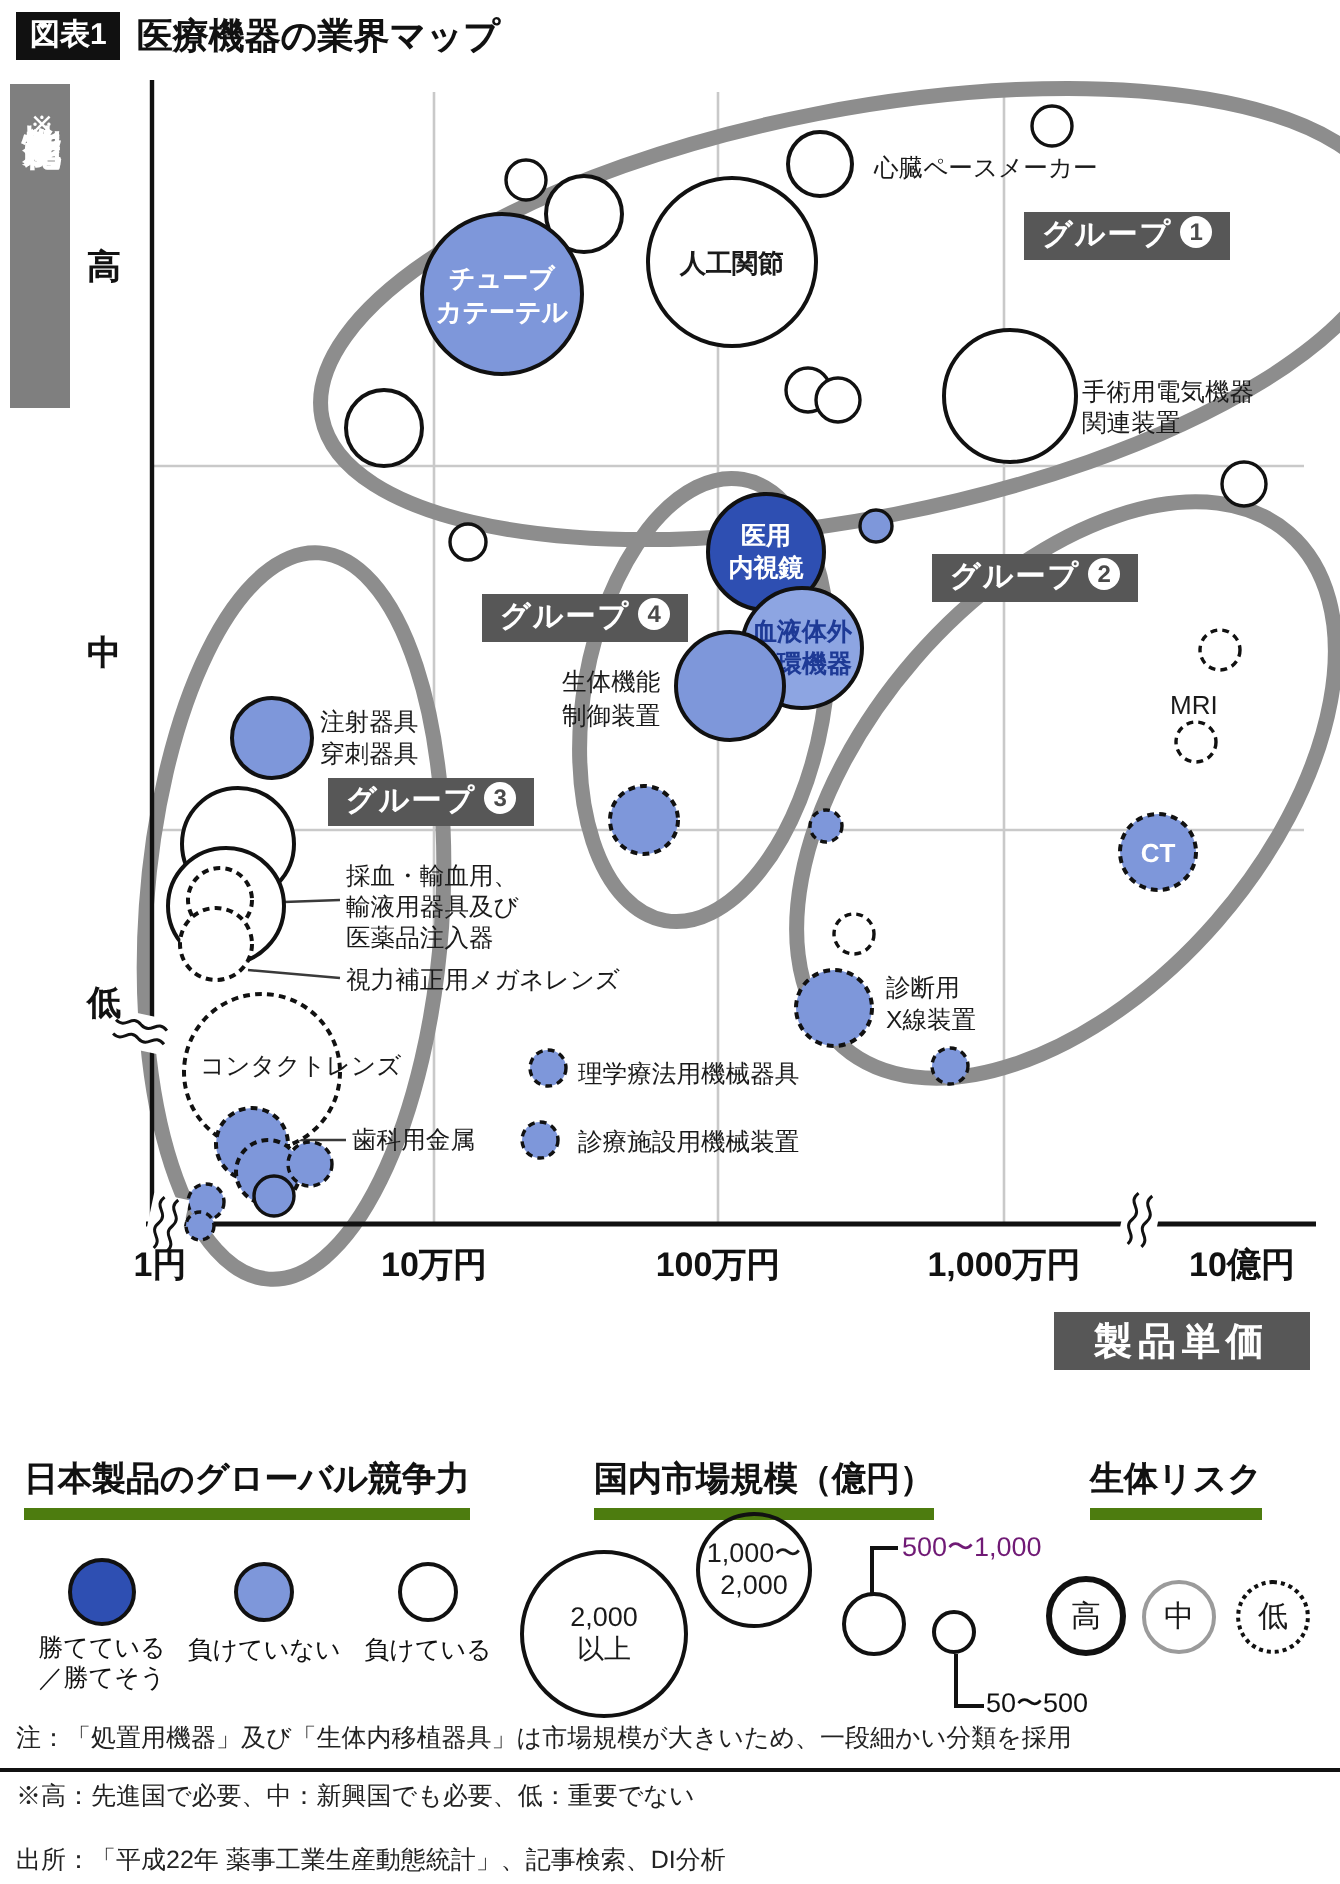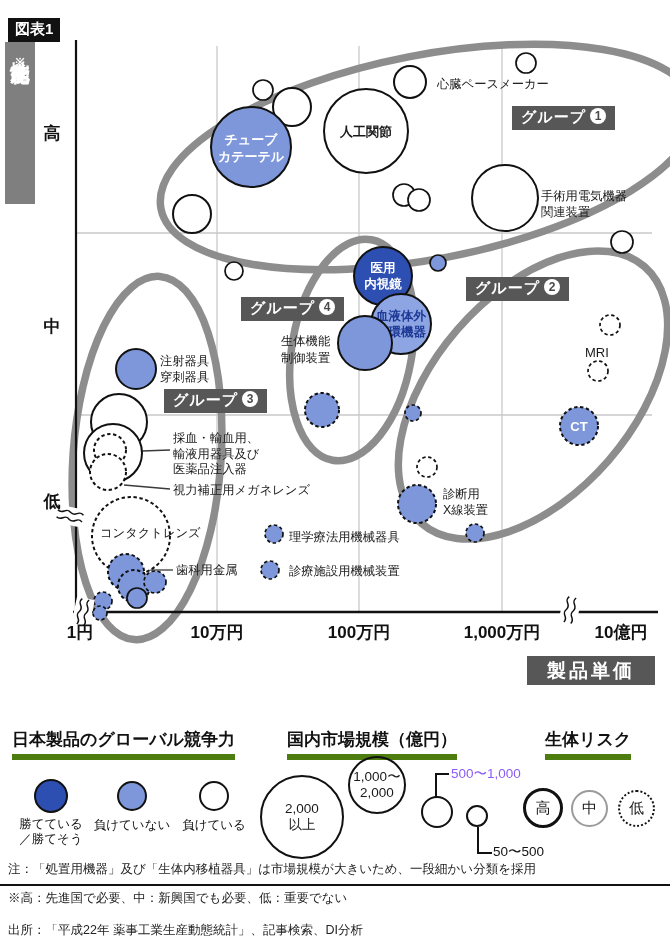--- a/index.html
+++ b/index.html
@@ -1,20 +1,20 @@
 <!DOCTYPE html>
 <html><head>
 <meta charset="utf-8">
 <style>
   html,body{margin:0;padding:0;background:#fff;}
   body{width:670px;height:942px;position:relative;overflow:hidden;
        font-family:"Liberation Sans",sans-serif;color:#1a1a1a;}
   #chart{position:absolute;inset:0;}
   #plot{position:absolute;left:0;top:0;}
-  .hdr{position:absolute;left:8px;top:6px;display:flex;align-items:center;margin-top:12px;}
+  .hdr{position:absolute;left:8px;top:6px;display:flex;align-items:center;}
   .figbadge{background:#111;color:#fff;font-weight:700;font-size:15px;padding:2px 7px 3px;}
   .title{font-size:18px;font-weight:700;margin-left:8px;color:#111;}
   .yaxis-box{position:absolute;left:5px;top:42px;width:30px;height:162px;background:#7f7f7f;
       color:#fff;writing-mode:vertical-rl;text-orientation:upright;display:flex;align-items:center;
       justify-content:flex-start;padding-top:5px;box-sizing:border-box;font-weight:700;}
   .yaxis-title{font-size:19px;letter-spacing:1px;}
   .yaxis-note{font-size:11px;margin-top:2px;}
   .xtick{position:absolute;top:621px;width:120px;text-align:center;font-size:17px;font-weight:600;color:#111;}
   .band{position:absolute;left:38px;width:28px;text-align:center;font-size:17px;font-weight:700;color:#111;}
   .gbadge{position:absolute;background:#575757;color:#fff;font-size:15px;font-weight:700;
@@ -29,21 +29,21 @@
   .leg-lab{position:absolute;font-size:12.5px;text-align:center;white-space:pre-line;line-height:15px;color:#111;}
   .lc1{left:34px;top:779px;width:34px;height:34px;background:#2e4fb2;border:2px solid #111;}
   .lc2{left:117px;top:781px;width:30px;height:30px;background:#7e97da;border:2px solid #111;}
   .lc3{left:199px;top:781px;width:30px;height:30px;background:#fff;border:2px solid #111;}
   .ms1{left:260px;top:775px;width:84px;height:84px;border:2px solid #111;font-size:13.5px;line-height:16px;}
   .ms2{left:348px;top:756px;width:58px;height:58px;border:2px solid #111;font-size:13.5px;line-height:16px;}
   .ms3{left:421px;top:796px;width:32px;height:32px;border:2px solid #111;}
   .ms4{left:466px;top:805px;width:22px;height:22px;border:2px solid #111;}
   .brk1{position:absolute;left:435px;top:773px;width:12px;height:23px;border-left:2px solid #111;border-top:2px solid #111;}
   .brk2{position:absolute;left:477px;top:827px;width:13px;height:25px;border-left:2px solid #111;border-bottom:2px solid #111;}
-  .msl1{position:absolute;left:451px;top:765px;font-size:13.5px;color:#8b5cf6;}
+  .msl1{position:absolute;left:451px;top:765px;font-size:13.5px;color:#701a75;}
   .msl2{position:absolute;left:493px;top:843px;font-size:13.5px;color:#111;}
   .br1{left:523px;top:788px;width:40px;height:40px;border:3px solid #111;font-size:15px;}
   .br2{left:571px;top:790px;width:37px;height:37px;border:2px solid #9b9b9b;font-size:15px;}
   .br3{left:618px;top:790px;width:37px;height:37px;border:2px dotted #111;font-size:15px;}
   .fline{position:absolute;left:0;top:884px;width:670px;border-top:2px solid #111;}
   .fnote{position:absolute;left:8px;font-size:12.5px;color:#222;}
 </style>
 </head>
 <body>
 
@@ -130,20 +130,21 @@
       </g>
       <g transform="translate(70,516) rotate(102)">
         <rect x="-9" y="-14" width="18" height="28" fill="#fff"></rect>
         <path d="M0,-13 C-5,-7 4,-6 0,0 C-5,6 4,7 0,13" transform="translate(-3.5,0)" stroke="#111" stroke-width="1.5" fill="none"></path>
         <path d="M0,-13 C-5,-7 4,-6 0,0 C-5,6 4,7 0,13" transform="translate(3.5,0)" stroke="#111" stroke-width="1.5" fill="none"></path>
       </g>
     </svg>
 
   <div class="hdr">
     <span class="figbadge">図表1</span>
+    <span class="title">医療機器の業界マップ</span>
   </div>
 
   <div class="yaxis-box">
     <span class="yaxis-title">性能差別化</span>
     <span class="yaxis-note">※</span>
   </div>
 
   <div class="xtitle">製品単価</div>
 <div class="xtick" style="left: 20px;">1円</div>
     <div class="xtick" style="left: 157px;">10万円</div>
@@ -176,21 +177,21 @@
   <div class="circ lc1"></div>
   <div class="circ lc2"></div>
   <div class="circ lc3"></div>
   <div class="leg-lab" style="left:8px;top:817px;width:86px;">勝てている
 ／勝てそう</div>
   <div class="leg-lab" style="left:92px;top:818px;width:80px;">負けていない</div>
   <div class="leg-lab" style="left:174px;top:818px;width:80px;">負けている</div>
 </div>
 
 <div>
-  <div class="leg-h" style="left:287px;top:728px;">国内市場規模（億円）</div>
+  <div class="leg-h" style="left:297px;top:728px;">国内市場規模（億円）</div>
   <div class="circ ms1">2,000
 以上</div>
   <div class="circ ms2">1,000〜
 2,000</div>
   <div class="circ ms3"></div>
   <div class="circ ms4"></div>
   <div class="brk1"></div>
   <div class="brk2"></div>
   <div class="msl1">500〜1,000</div>
   <div class="msl2">50〜500</div>

